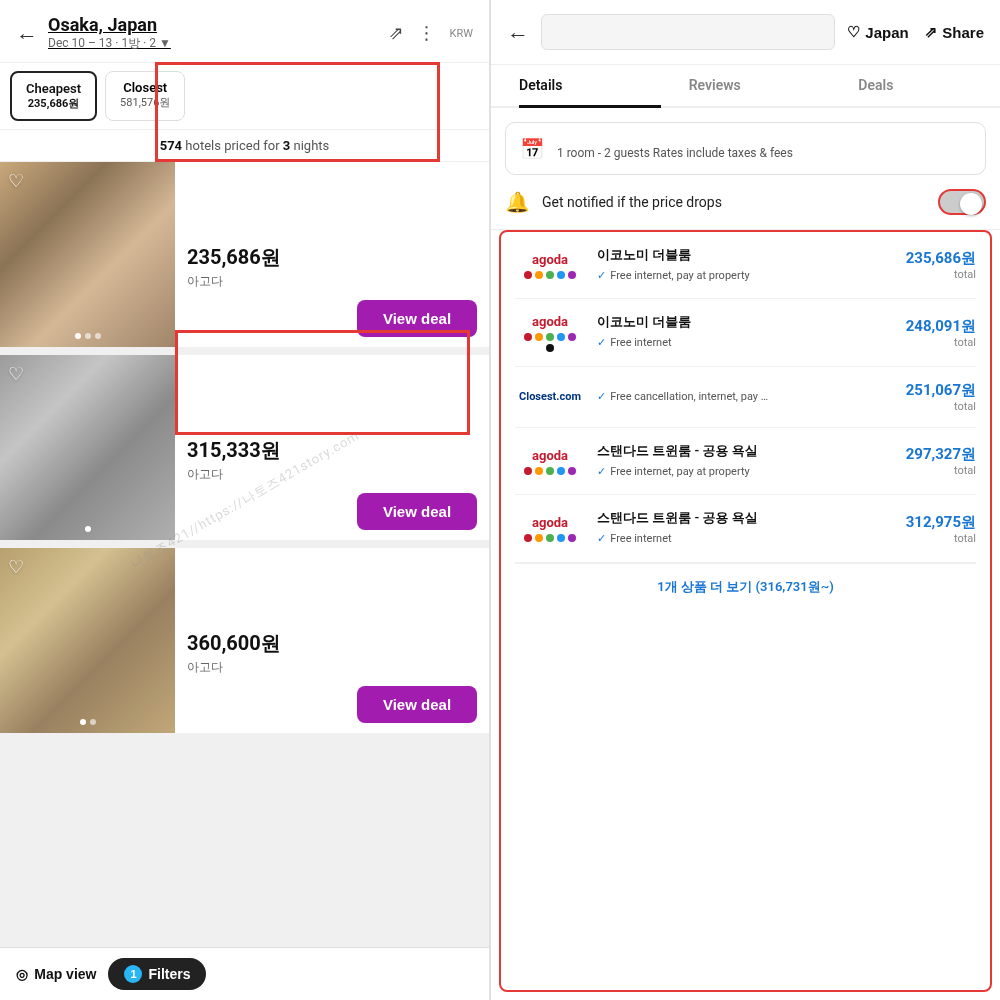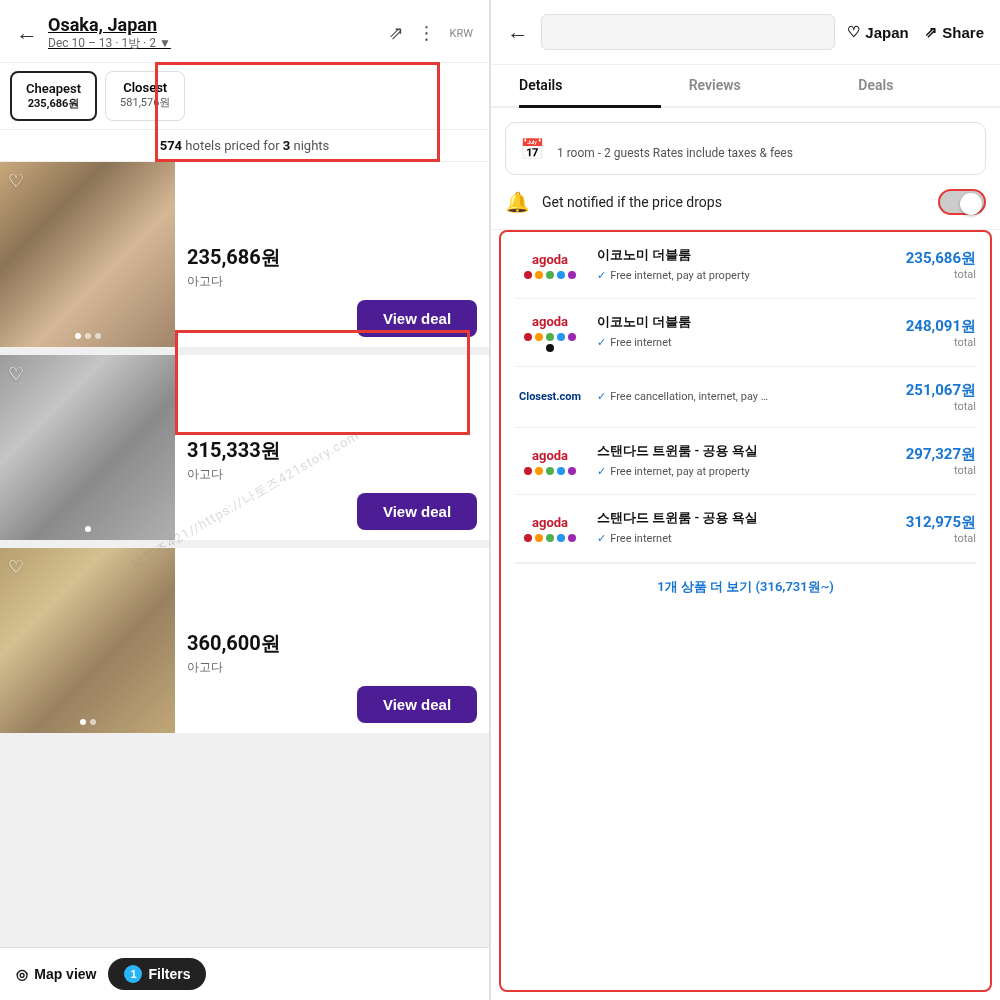--- a/index.html
+++ b/index.html
@@ -196,21 +196,21 @@
       color: #111;
     }
 
     .hotel-provider {
       font-size: 12px;
       color: #666;
       margin: 2px 0 10px;
     }
 
     .view-deal-btn {
-      background: #4c1d95;
+      background: #a21caf;
       color: #fff;
       border: none;
       border-radius: 8px;
       padding: 10px 18px;
       font-size: 15px;
       font-weight: 600;
       cursor: pointer;
       align-self: flex-end;
       width: 120px;
     }

